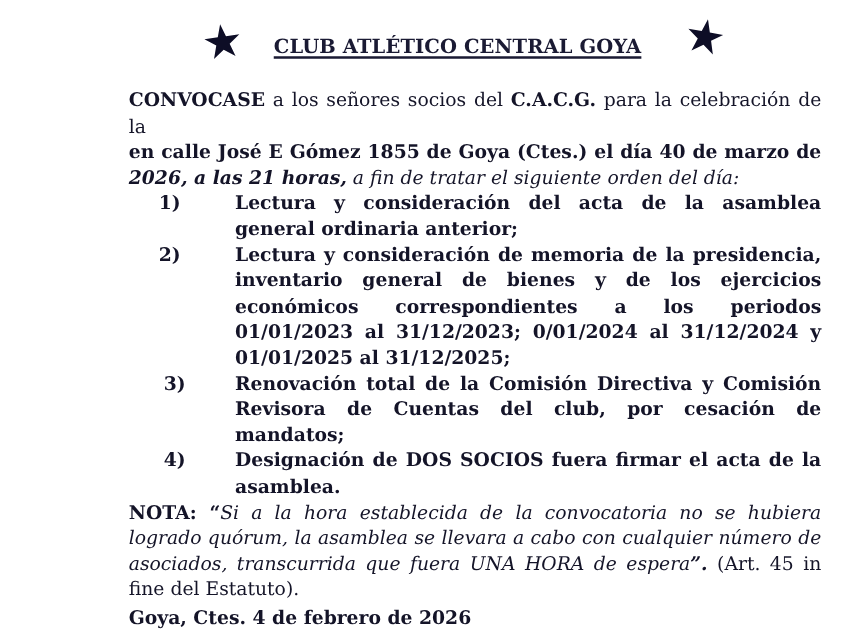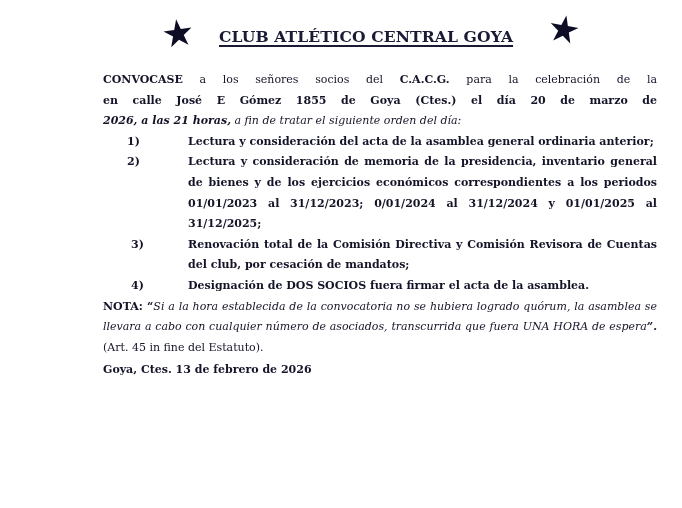--- a/index.html
+++ b/index.html
@@ -51,21 +51,21 @@
     text-underline-offset: 3px;
     white-space: nowrap;
   }
 
   
   .body {
     position: absolute;
     left: 103px;
     top: 70px;
     width: 554px;
-    font-size: 11px;
+    font-size: 15px;
     line-height: 20.6px;
   }
   .b { font-weight: bold; }
   .i { font-style: italic; }
   .para {
     text-align: justify;
     margin: 0;
   }
   .line {
     display: block;
@@ -124,21 +124,21 @@
       <svg viewBox="0 0 100 100">
           <polygon points="50,4 61,38 97,38 68,59 79,94 50,73 21,94 32,59 3,38 39,38" fill="#0d0d26"></polygon>
         </svg>
     </span>
   </div>
 
   <div class="body">
 
     <div class="para">
       <span class="line"><span><span class="b">CONVOCASE</span><span> a los señores socios del </span><span class="b">C.A.C.G.</span><span> para la celebración de la</span></span></span>
-      <span class="line"><span><span class="b">en calle José E Gómez 1855 de Goya (Ctes.)  el día 20 de marzo de</span></span></span>
+      <span class="line"><span><span class="b">en calle José E Gómez 1855 de Goya (Ctes.)  el día 40 de marzo de</span></span></span>
       <span class="line last"><span><span class="b">2026, a las 21 horas,</span><span> a fin de tratar el siguiente orden del día:</span></span></span>
     </div>
 
     <ol class="list">
       <li class="item i1">
         <span class="num">1)</span>
         <span class="txt">Lectura y consideración del acta de la asamblea general ordinaria anterior;</span>
       </li>
       <li class="item i2">
         <span class="num">2)</span>
@@ -149,15 +149,15 @@
         <span class="txt">Renovación total de la Comisión Directiva y Comisión Revisora de Cuentas del club, por cesación de mandatos;</span>
       </li>
       <li class="item i4">
         <span class="num">4)</span>
         <span class="txt">Designación de DOS SOCIOS fuera firmar el acta de la asamblea.</span>
       </li>
     </ol>
 
     <p class="nota"><span class="b">NOTA:</span><span class="b"> “</span><span class="i">Si a la hora establecida de la convocatoria no se hubiera logrado quórum, la asamblea se llevara a cabo con cualquier número de asociados, transcurrida que fuera UNA HORA de espera</span><span class="b i">”.</span><span> (Art. 45 in fine del Estatuto).</span></p>
 
-    <div class="signoff">Goya, Ctes. 13 de febrero de 2026</div>
+    <div class="signoff">Goya, Ctes. 4 de febrero de 2026</div>
   </div>
 </div>
 
 </body></html>

